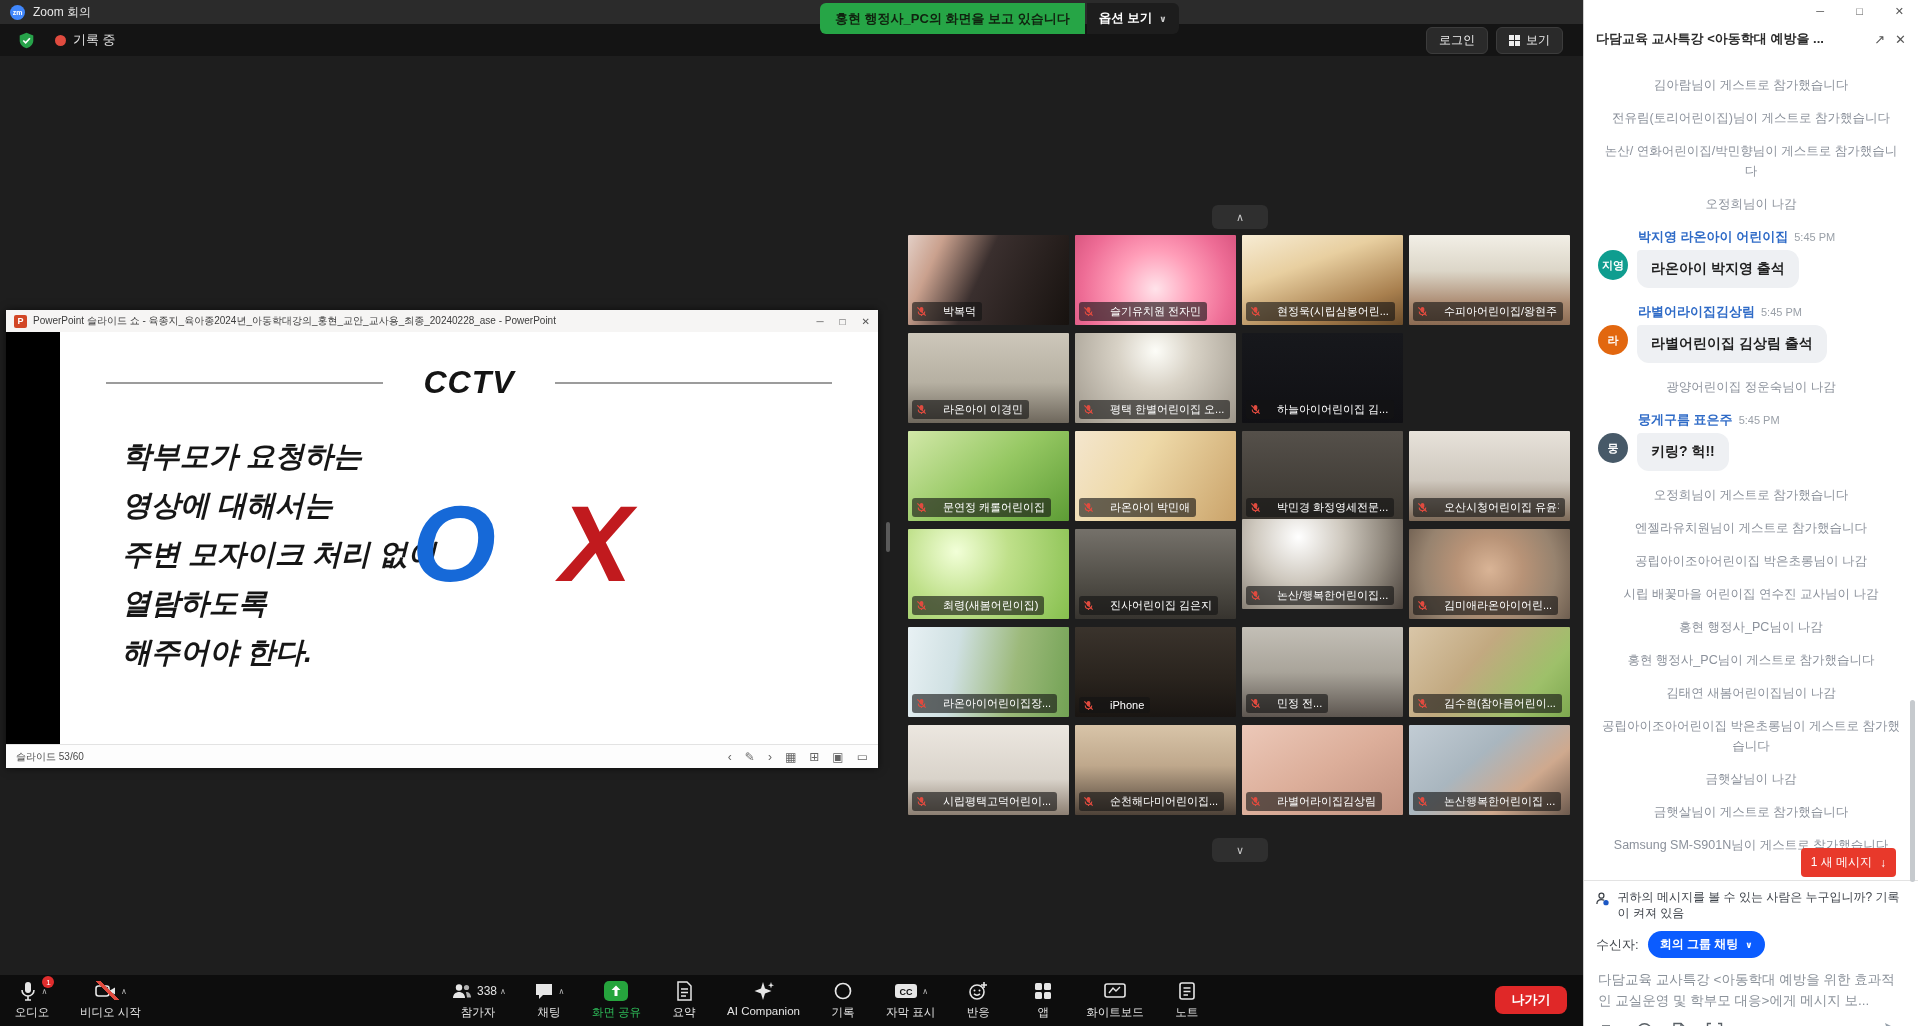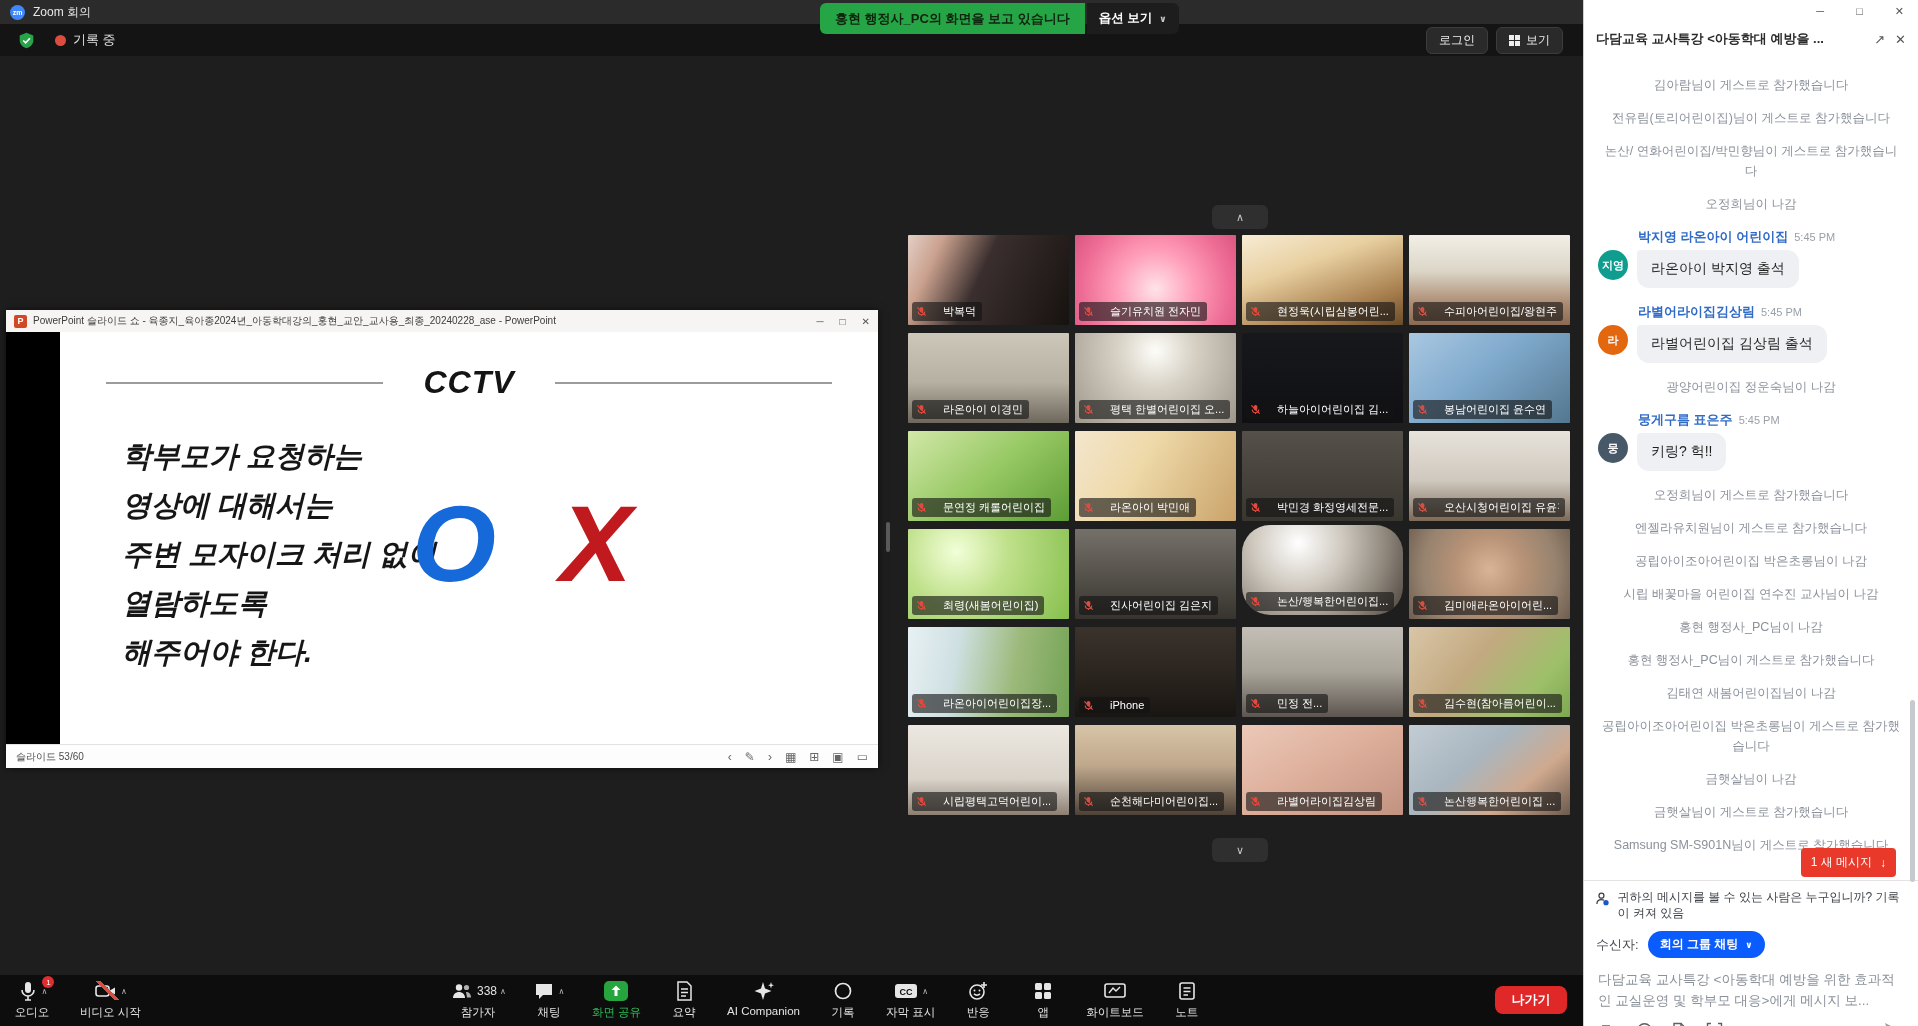--- a/index.html
+++ b/index.html
@@ -105,21 +105,21 @@
   .chat-title { flex:1; font-size:13px; font-weight:700; color:#2b2b2b; white-space:nowrap; overflow:hidden; }
   .chat-hico { color:#555; font-size:13px; cursor:pointer; }
   .messages { position:absolute; left:0; top:58px; width:100%; height:822px; padding:4px 14px 0 14px; overflow:hidden; }
   .sysmsg { margin:13px auto; text-align:center; color:#8b919b; font-size:12.5px; line-height:20px; max-width:302px; }
   .umsg { margin:12px 0 14px 0; }
   .uhead { margin-left:40px; margin-bottom:4px; }
   .uname { color:#2f6bc7; font-size:13px; font-weight:700; }
   .utime { color:#9aa0a8; font-size:11px; margin-left:6px; }
   .urow { display:flex; gap:9px; align-items:flex-start; }
   .avatar { width:30px; height:30px; border-radius:50%; color:#fff; font-size:11px; font-weight:700; display:flex; align-items:center; justify-content:center; flex:none; }
-  .bubble { background:#eef0f3; border-radius:4px 12px 12px 12px; padding:10px 14px; font-size:14px; color:#1f1f1f; }
+  .bubble { background:#eef0f3; border-radius:4px 12px 12px 12px; padding:10px 14px; font-size:14px; color:#1f1f1f;font-weight:bold; }
   .newmsg-btn { position:absolute; top:848px; right:22px; background:#e8392b; color:#fff; font-size:12px; border:none; border-radius:4px; padding:6px 10px; display:flex; gap:8px; align-items:center; cursor:pointer; }
   .chat-footer { position:absolute; left:0; top:880px; width:100%; height:146px; border-top:1px solid #e3e3e3; }
   .notice { display:flex; gap:7px; padding:8px 12px 4px 10px; }
   .notice-text { font-size:12px; color:#3a3f46; line-height:16px; }
   .recipient-row { display:flex; align-items:center; gap:9px; padding:6px 12px 4px 12px; }
   .recipient-label { font-size:13px; color:#44494f; }
   .recipient-pill { background:#0b5cff; color:#fff; font-size:12px; font-weight:600; border-radius:14px; padding:5px 12px; display:flex; gap:7px; align-items:center; cursor:pointer; }
   .recipient-pill .chev { font-size:9px; }
   .chat-input { padding:7px 14px 0 14px; font-size:13.5px; color:#8b929a; line-height:21px; cursor:text; }
   .chat-actions { display:flex; align-items:center; gap:19px; padding:10px 16px 0 16px; color:#596066; }
@@ -295,33 +295,20 @@
           <svg width="11" height="11" viewBox="0 0 12 12">
             <rect x="4" y="1" width="4" height="6" rx="2" fill="#e04b3f"></rect>
             <path d="M2.5 6 a3.5 3.5 0 0 0 7 0" fill="none" stroke="#e04b3f" stroke-width="1.2"></path>
             <path d="M6 9.5 v1.5" stroke="#e04b3f" stroke-width="1.2"></path>
             <path d="M1.5 1.5 L10.5 10.5" stroke="#e04b3f" stroke-width="1.4"></path>
           </svg>
         </span>
         <span class="pname">하늘아이어린이집 김...</span>
       </div>
     </div>
-    <div class="tile v8" style="left: 501px; top: 98px;">
-      <div class="tile-label">
-        <span>
-          <svg width="11" height="11" viewBox="0 0 12 12">
-            <rect x="4" y="1" width="4" height="6" rx="2" fill="#e04b3f"></rect>
-            <path d="M2.5 6 a3.5 3.5 0 0 0 7 0" fill="none" stroke="#e04b3f" stroke-width="1.2"></path>
-            <path d="M6 9.5 v1.5" stroke="#e04b3f" stroke-width="1.2"></path>
-            <path d="M1.5 1.5 L10.5 10.5" stroke="#e04b3f" stroke-width="1.4"></path>
-          </svg>
-        </span>
-        <span class="pname">봉남어린이집 윤수연</span>
-      </div>
-    </div>
     <div class="tile v9" style="left: 0px; top: 196px;">
       <div class="tile-label">
         <span>
           <svg width="11" height="11" viewBox="0 0 12 12">
             <rect x="4" y="1" width="4" height="6" rx="2" fill="#e04b3f"></rect>
             <path d="M2.5 6 a3.5 3.5 0 0 0 7 0" fill="none" stroke="#e04b3f" stroke-width="1.2"></path>
             <path d="M6 9.5 v1.5" stroke="#e04b3f" stroke-width="1.2"></path>
             <path d="M1.5 1.5 L10.5 10.5" stroke="#e04b3f" stroke-width="1.4"></path>
           </svg>
         </span>
@@ -386,21 +373,21 @@
           <svg width="11" height="11" viewBox="0 0 12 12">
             <rect x="4" y="1" width="4" height="6" rx="2" fill="#e04b3f"></rect>
             <path d="M2.5 6 a3.5 3.5 0 0 0 7 0" fill="none" stroke="#e04b3f" stroke-width="1.2"></path>
             <path d="M6 9.5 v1.5" stroke="#e04b3f" stroke-width="1.2"></path>
             <path d="M1.5 1.5 L10.5 10.5" stroke="#e04b3f" stroke-width="1.4"></path>
           </svg>
         </span>
         <span class="pname">진사어린이집 김은지</span>
       </div>
     </div>
-    <div class="tile v15" style="left: 334px; top: 290px; border-radius: 28px;">
+    <div class="tile v15" style="left: 334px; top: 284px;">
       <div class="tile-label">
         <span>
           <svg width="11" height="11" viewBox="0 0 12 12">
             <rect x="4" y="1" width="4" height="6" rx="2" fill="#e04b3f"></rect>
             <path d="M2.5 6 a3.5 3.5 0 0 0 7 0" fill="none" stroke="#e04b3f" stroke-width="1.2"></path>
             <path d="M6 9.5 v1.5" stroke="#e04b3f" stroke-width="1.2"></path>
             <path d="M1.5 1.5 L10.5 10.5" stroke="#e04b3f" stroke-width="1.4"></path>
           </svg>
         </span>
         <span class="pname">논산/행복한어린이집...</span>

